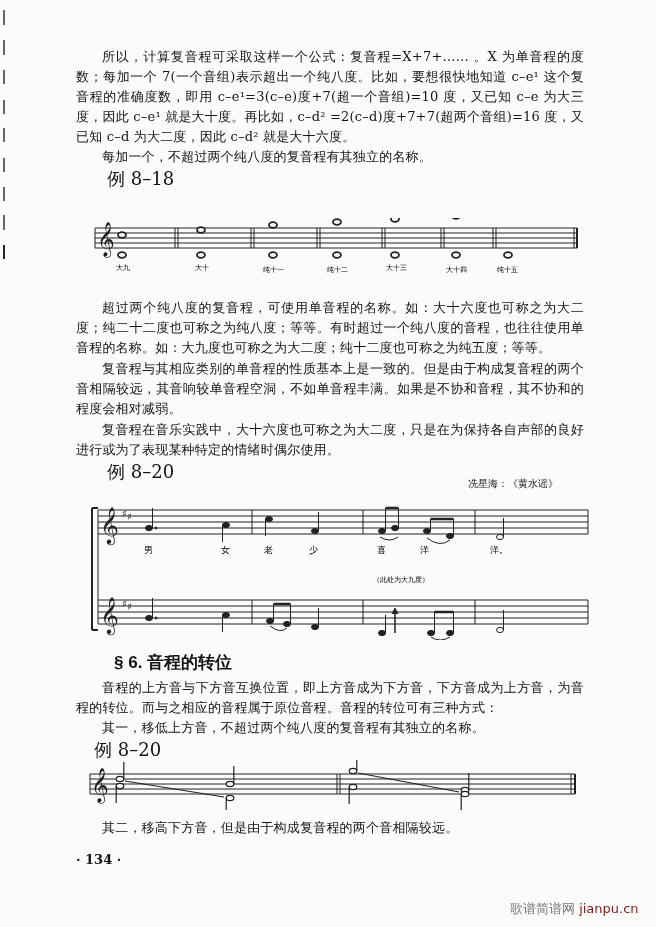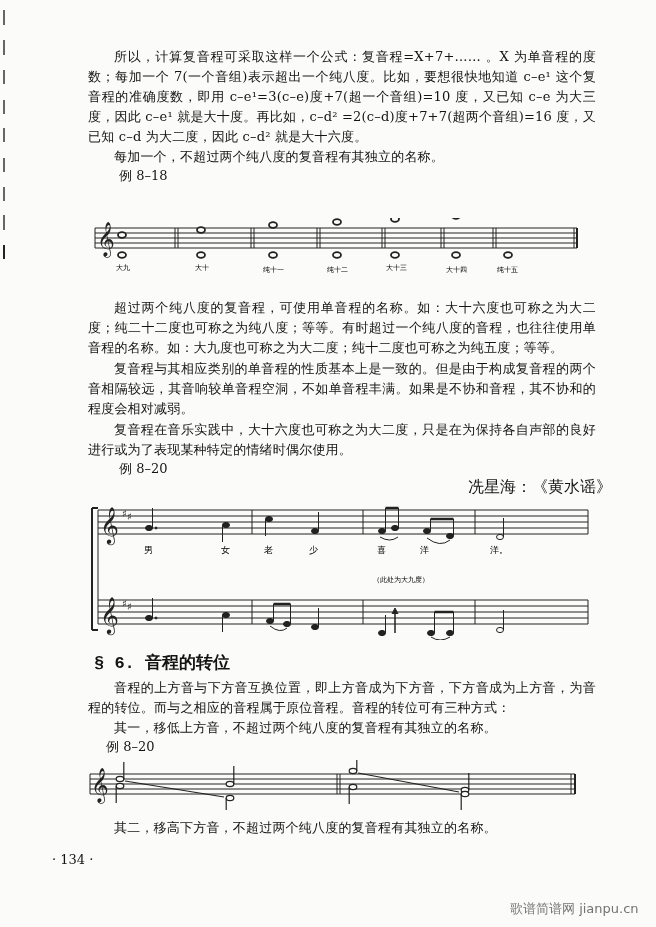--- a/index.html
+++ b/index.html
@@ -5,43 +5,43 @@
   html, body { margin:0; padding:0; }
   body {
     width:656px; height:927px; position:relative; overflow:hidden;
     background:#fbfbf9;
     font-family:"DejaVu Serif","Liberation Serif",serif;
     color:#141414;
   }
   .binding-marks { position:absolute; left:0; top:0; width:10px; height:927px; }
   .binding-marks .bm { position:absolute; left:3px; width:2px; background:#666; }
   .para {
-    position:absolute; left:88px; width:508px;
+    position:absolute; left:76px; width:508px;
     font-size:13px; line-height:20px; letter-spacing:0.2px;
     text-align:justify;
   }
   .indent { text-indent:2em; }
-  .example-label { position:absolute; font-size:13px;margin-left:12px; }
-  .attrib { position:absolute; left:468px; top:477px; font-size:16px; }
+  .example-label { position:absolute; font-size:18px; }
+  .attrib { position:absolute; left:468px; top:477px; font-size:10px; }
   .heading {
-    position:absolute; left:94px; top:651px;
-    font-family:Liberation Mono, monospace;
+    position:absolute; left:114px; top:651px;
+    font-family:Liberation Sans, sans-serif;
     font-weight:bold; font-size:17px;
   }
   .staff-svg { position:absolute; }
   .lbl { font-size:7px; font-family:"DejaVu Sans",sans-serif; }
   .lyric { font-size:9px; font-family:"DejaVu Sans",sans-serif; }
   .page-number {
-    position:absolute; left:52px; top:852px; font-size:13px; font-weight:normal;
+    position:absolute; left:76px; top:852px; font-size:13px; font-weight:bold;
   }
   .watermark {
     position:absolute; left:510px; top:900px; font-size:13px; color:#777;
     font-family:"DejaVu Sans","Liberation Sans",sans-serif;
   }
-  .watermark .url { color:#737373; }
+  .watermark .url { color:#7f1d1d; }
 </style>
 </head>
 <body>
 
 <div class="binding-marks">
   <div class="bm" style="top:10px;height:15px"></div>
   <div class="bm" style="top:40px;height:15px"></div>
   <div class="bm" style="top:70px;height:14px"></div>
   <div class="bm" style="top:100px;height:14px"></div>
   <div class="bm" style="top:128px;height:14px"></div>
@@ -243,20 +243,20 @@
     <ellipse cx="268" cy="27" rx="3.8" ry="2.6"></ellipse>
       <line x1="264.2" y1="27" x2="264.2" y2="44"></line>
     <ellipse cx="380" cy="30" rx="3.8" ry="2.6"></ellipse>
       <line x1="383.8" y1="30" x2="383.8" y2="13"></line>
     <ellipse cx="380" cy="34" rx="3.8" ry="2.6"></ellipse>
       <line x1="376.2" y1="34" x2="376.2" y2="52"></line>
     <line x1="273" y1="13" x2="374" y2="32" fill="none"></line>
   </g>
 </svg>
 
-<div class="para indent" style="top:818px">其二，移高下方音，不超过两个纯八度的复音程有其独立的名称。</div>
+<div class="para indent" style="top:818px">其二，移高下方音，但是由于构成复音程的两个音相隔较远。</div>
 
 <div class="page-number">· 134 ·</div>
 
 <div class="watermark">
   <span>歌谱简谱网</span>
   <span class="url">jianpu.cn</span>
 </div>
 
 </body></html>

